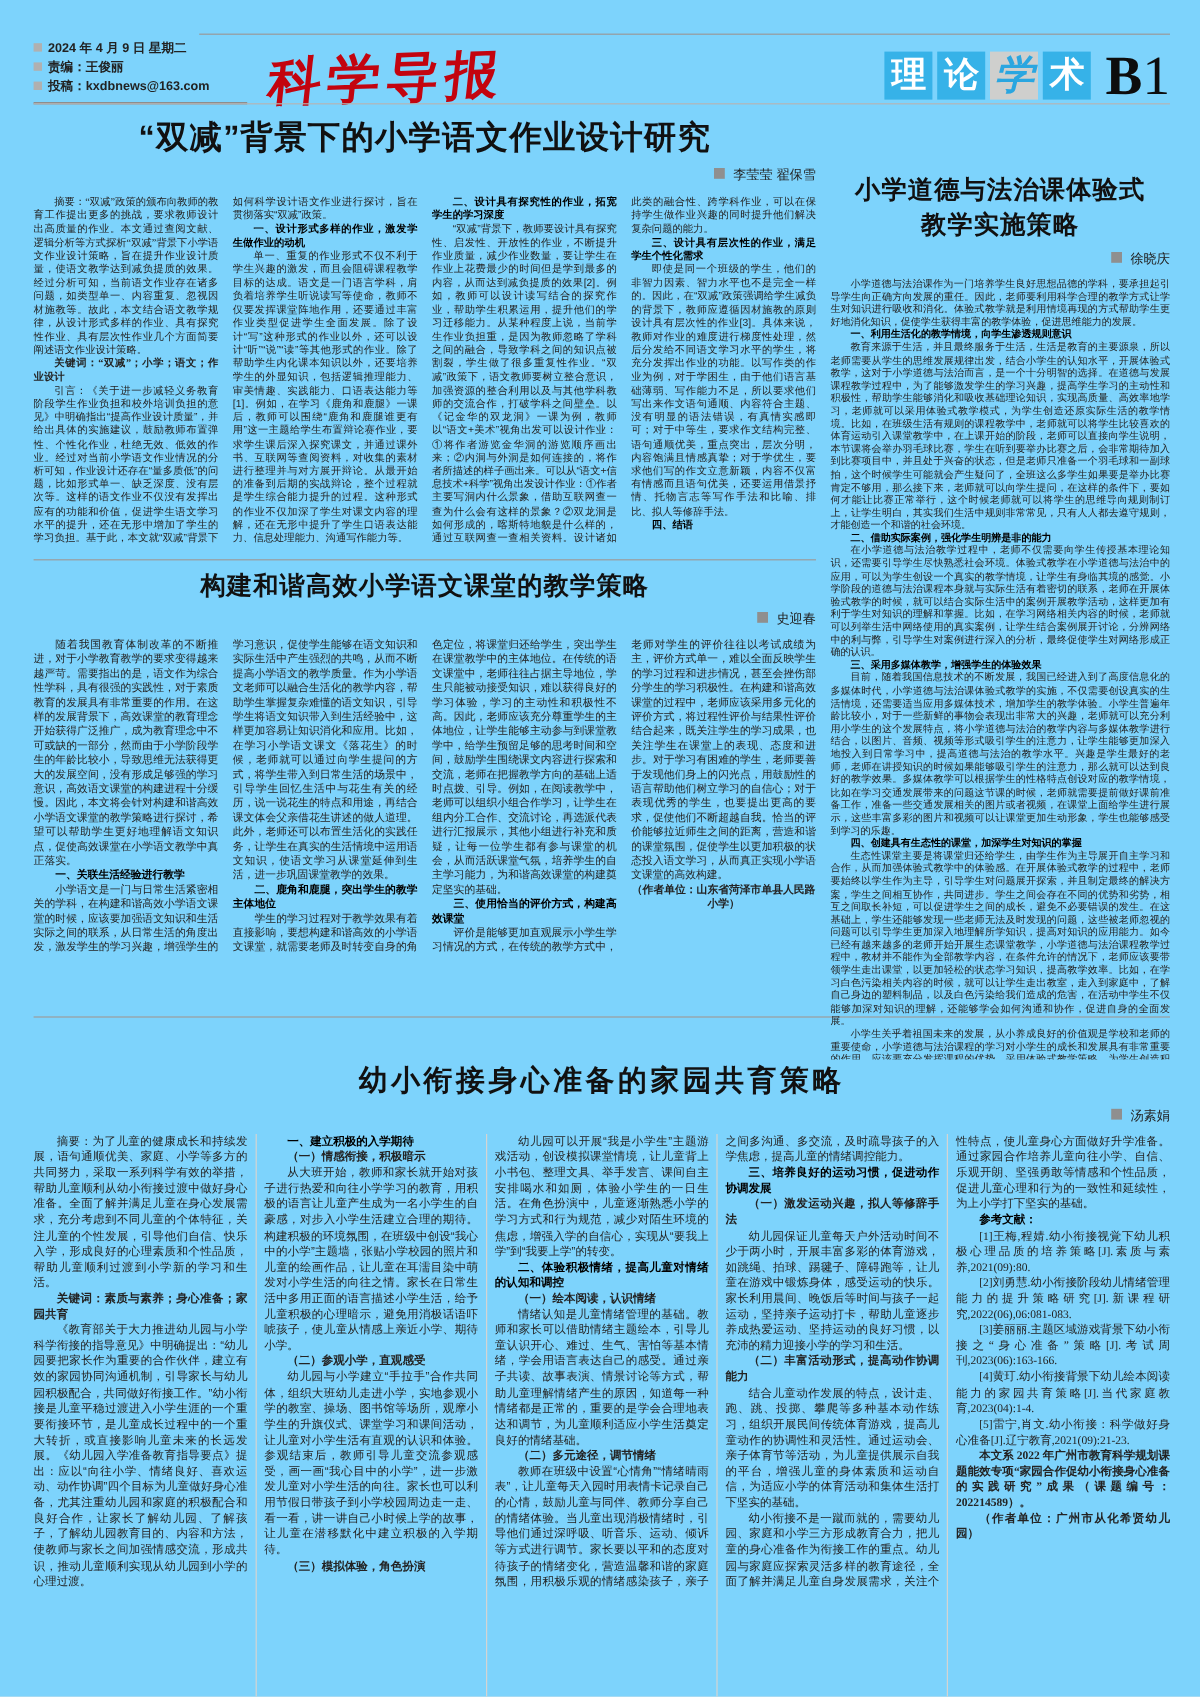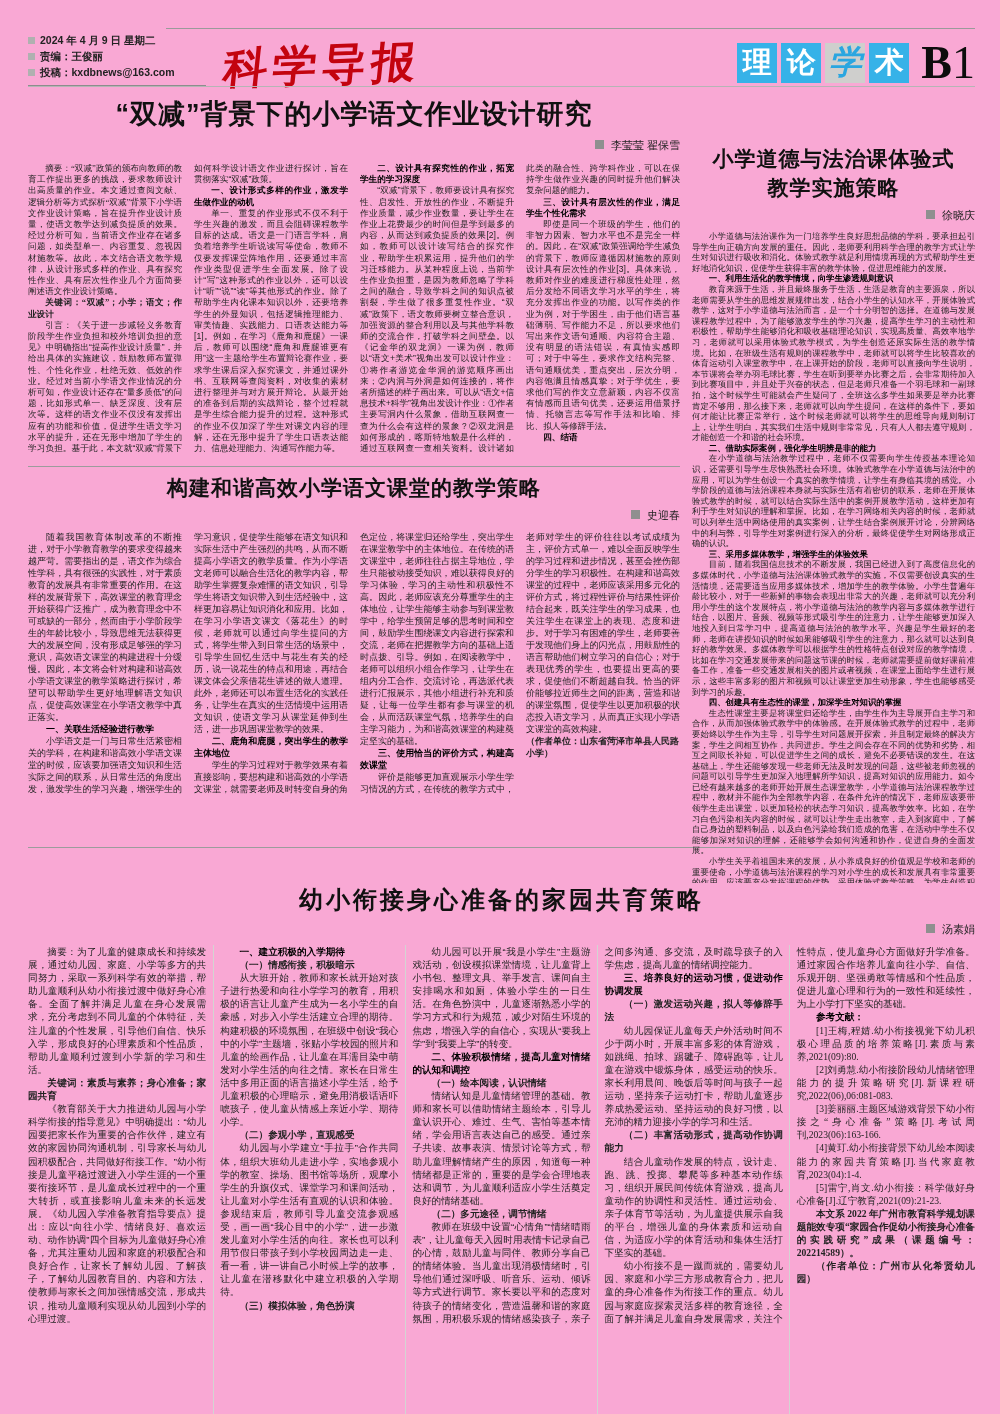--- a/index.html
+++ b/index.html
@@ -1,16 +1,16 @@
 <!DOCTYPE html>
 <html><head>
 <meta charset="utf-8">
 <style>
   html,body{margin:0;padding:0;background:#e8e8e6;}
-  #page{position:relative;width:1000px;height:1414px;margin:0 auto;background:#f9a8d4;
+  #page{position:relative;width:1000px;height:1414px;margin:0 auto;background:#7dd3fc;
         font-family:"Liberation Sans",sans-serif;color:#1c1c1c;overflow:hidden;}
   
   #header{position:absolute;left:28px;top:22px;right:25px;height:66px;}
   .topline{position:absolute;left:138px;right:0;top:6px;height:1px;background:#9a9a9a;}
   .meta{position:absolute;left:0;top:10px;width:178px;font-size:10.5px;line-height:16px;
         border-bottom:2px solid #8d8d8d;padding-bottom:5px;color:#222;font-weight:bold;}
   .sq{display:inline-block;width:7px;height:7px;background:#b0b0b0;margin-right:5px;}
   .logo{position:absolute;left:196px;top:14px;font-family:"DejaVu Serif",serif;color:#c3040f;
         font-size:44px;font-weight:bold;letter-spacing:5px;transform:skewX(-8deg) rotate(-2deg);}
   .sechead{position:absolute;right:0;top:14px;display:flex;align-items:center;}
@@ -42,21 +42,21 @@
   #a1 .title{font-size:27px;}
   #a1 .body{margin-top:10px;font-size:8.6px;line-height:11.2px;height:302px;
             column-count:4;column-gap:12px;}
   #a2{left:692px;top:96px;width:283px;margin-top:48px;}
   #a2 .title{font-size:21px;line-height:29px;}
   #a2 .body{margin-top:8px;font-size:8.4px;line-height:10.6px;height:652px;}
   #a3{left:28px;top:474px;width:652px;}
   #a3 .title{font-size:21px;text-align:center;}
   #a3 .body{margin-top:8px;font-size:9px;line-height:12px;height:316px;
             column-count:4;column-gap:12px;}
-  #a3 .fl-aff{text-align:left;text-indent:0;}
+  #a3 .fl-aff{text-align:center;text-indent:0;}
   #a4{left:28px;top:854px;width:947px;}
   #a4 .title{font-size:24px;letter-spacing:3px;margin-top:30px;}
   #a4 .body{margin-top:8px;font-size:9.6px;line-height:13.1px;height:494px;
             column-count:5;column-gap:14px;column-rule:1px solid #d4d4d2;}
 </style>
 </head>
 <body>
 
 <div id="page">
 
@@ -131,21 +131,21 @@
         <p class="fl-h">三、使用恰当的评价方式，构建高效课堂</p>
         <p class="fl-p">评价是能够更加直观展示小学生学习情况的方式，在传统的教学方式中，老师对学生的评价往往以考试成绩为主，评价方式单一，难以全面反映学生的学习过程和进步情况，甚至会挫伤部分学生的学习积极性。在构建和谐高效课堂的过程中，老师应该采用多元化的评价方式，将过程性评价与结果性评价结合起来，既关注学生的学习成果，也关注学生在课堂上的表现、态度和进步。对于学习有困难的学生，老师要善于发现他们身上的闪光点，用鼓励性的语言帮助他们树立学习的自信心；对于表现优秀的学生，也要提出更高的要求，促使他们不断超越自我。恰当的评价能够拉近师生之间的距离，营造和谐的课堂氛围，促使学生以更加积极的状态投入语文学习，从而真正实现小学语文课堂的高效构建。</p>
         <p class="fl-aff">（作者单位：山东省菏泽市单县人民路小学）</p>
       </div>
   </div>
 
   <div id="a4" class="article">
     <div class="title">幼小衔接身心准备的家园共育策略</div>
     <div class="byline"><span class="bysq"></span><span>汤素娟</span></div>
     <div class="body">
-        <p class="fl-abs">摘要：为了儿童的健康成长和持续发展，通过幼儿园、家庭、小学等多方的共同努力，采取一系列科学有效的举措，帮助儿童顺利从幼小衔接过渡中做好身心准备。全面了解并满足儿童在身心发展需求，充分考虑到不同儿童的个体特征，关注儿童的个性发展，引导他们自信、快乐入学，形成良好的心理素质和个性品质，帮助儿童顺利过渡到小学新的学习和生活。</p>
+        <p class="fl-abs">摘要：为了儿童的健康成长和持续发展，语句通顺优美、家庭、小学等多方的共同努力，采取一系列科学有效的举措，帮助儿童顺利从幼小衔接过渡中做好身心准备。全面了解并满足儿童在身心发展需求，充分考虑到不同儿童的个体特征，关注儿童的个性发展，引导他们自信、快乐入学，形成良好的心理素质和个性品质，帮助儿童顺利过渡到小学新的学习和生活。</p>
         <p class="fl-kw">关键词：素质与素养；身心准备；家园共育</p>
         <p class="fl-p">《教育部关于大力推进幼儿园与小学科学衔接的指导意见》中明确提出：“幼儿园要把家长作为重要的合作伙伴，建立有效的家园协同沟通机制，引导家长与幼儿园积极配合，共同做好衔接工作。”幼小衔接是儿童平稳过渡进入小学生涯的一个重要衔接环节，是儿童成长过程中的一个重大转折，或直接影响儿童未来的长远发展。《幼儿园入学准备教育指导要点》提出：应以“向往小学、情绪良好、喜欢运动、动作协调”四个目标为儿童做好身心准备，尤其注重幼儿园和家庭的积极配合和良好合作，让家长了解幼儿园、了解孩子，了解幼儿园教育目的、内容和方法，使教师与家长之间加强情感交流，形成共识，推动儿童顺利实现从幼儿园到小学的心理过渡。</p>
         <p class="fl-h">一、建立积极的入学期待</p>
         <p class="fl-h2">（一）情感衔接，积极暗示</p>
         <p class="fl-p">从大班开始，教师和家长就开始对孩子进行热爱和向往小学学习的教育，用积极的语言让儿童产生成为一名小学生的自豪感，对步入小学生活建立合理的期待。构建积极的环境氛围，在班级中创设“我心中的小学”主题墙，张贴小学校园的照片和儿童的绘画作品，让儿童在耳濡目染中萌发对小学生活的向往之情。家长在日常生活中多用正面的语言描述小学生活，给予儿童积极的心理暗示，避免用消极话语吓唬孩子，使儿童从情感上亲近小学、期待小学。</p>
         <p class="fl-h2">（二）参观小学，直观感受</p>
         <p class="fl-p">幼儿园与小学建立“手拉手”合作共同体，组织大班幼儿走进小学，实地参观小学的教室、操场、图书馆等场所，观摩小学生的升旗仪式、课堂学习和课间活动，让儿童对小学生活有直观的认识和体验。参观结束后，教师引导儿童交流参观感受，画一画“我心目中的小学”，进一步激发儿童对小学生活的向往。家长也可以利用节假日带孩子到小学校园周边走一走、看一看，讲一讲自己小时候上学的故事，让儿童在潜移默化中建立积极的入学期待。</p>
         <p class="fl-h2">（三）模拟体验，角色扮演</p>
         <p class="fl-p">幼儿园可以开展“我是小学生”主题游戏活动，创设模拟课堂情境，让儿童背上小书包、整理文具、举手发言、课间自主安排喝水和如厕，体验小学生的一日生活。在角色扮演中，儿童逐渐熟悉小学的学习方式和行为规范，减少对陌生环境的焦虑，增强入学的自信心，实现从“要我上学”到“我要上学”的转变。</p>
         <p class="fl-h">二、体验积极情绪，提高儿童对情绪的认知和调控</p>

